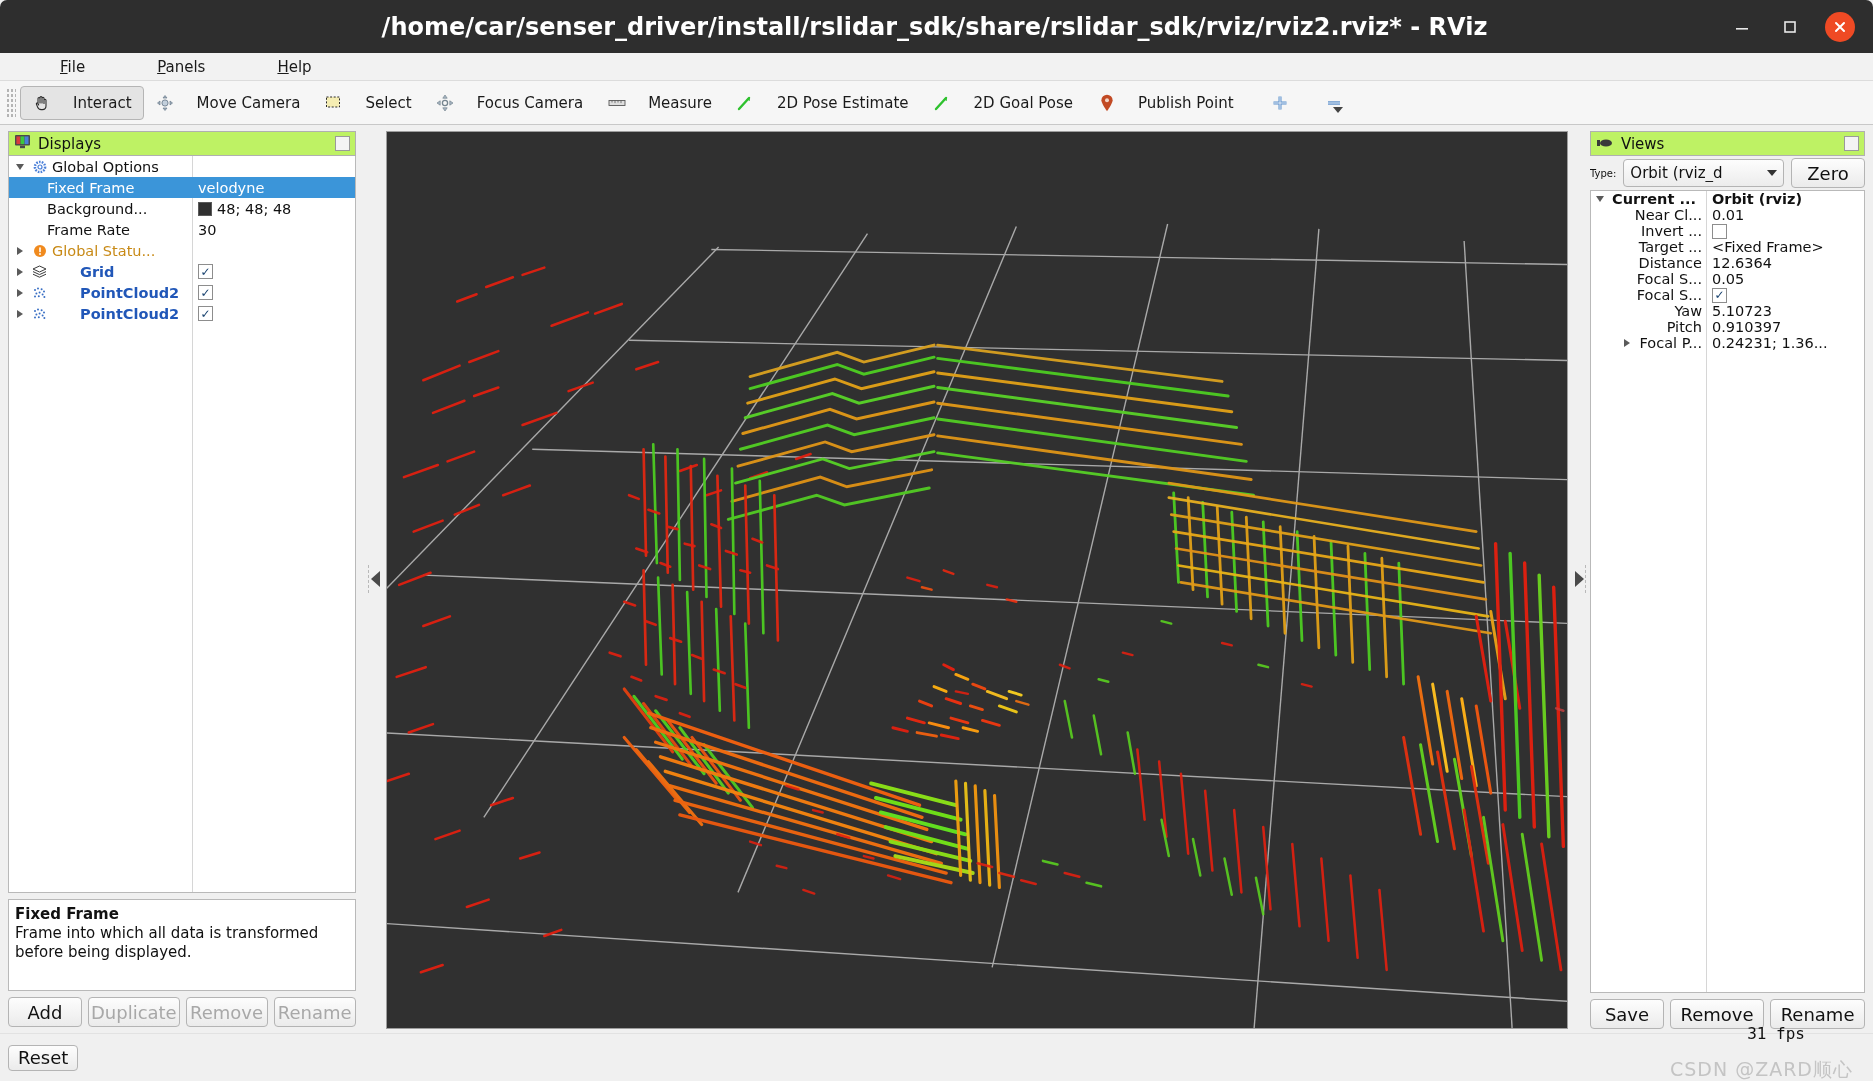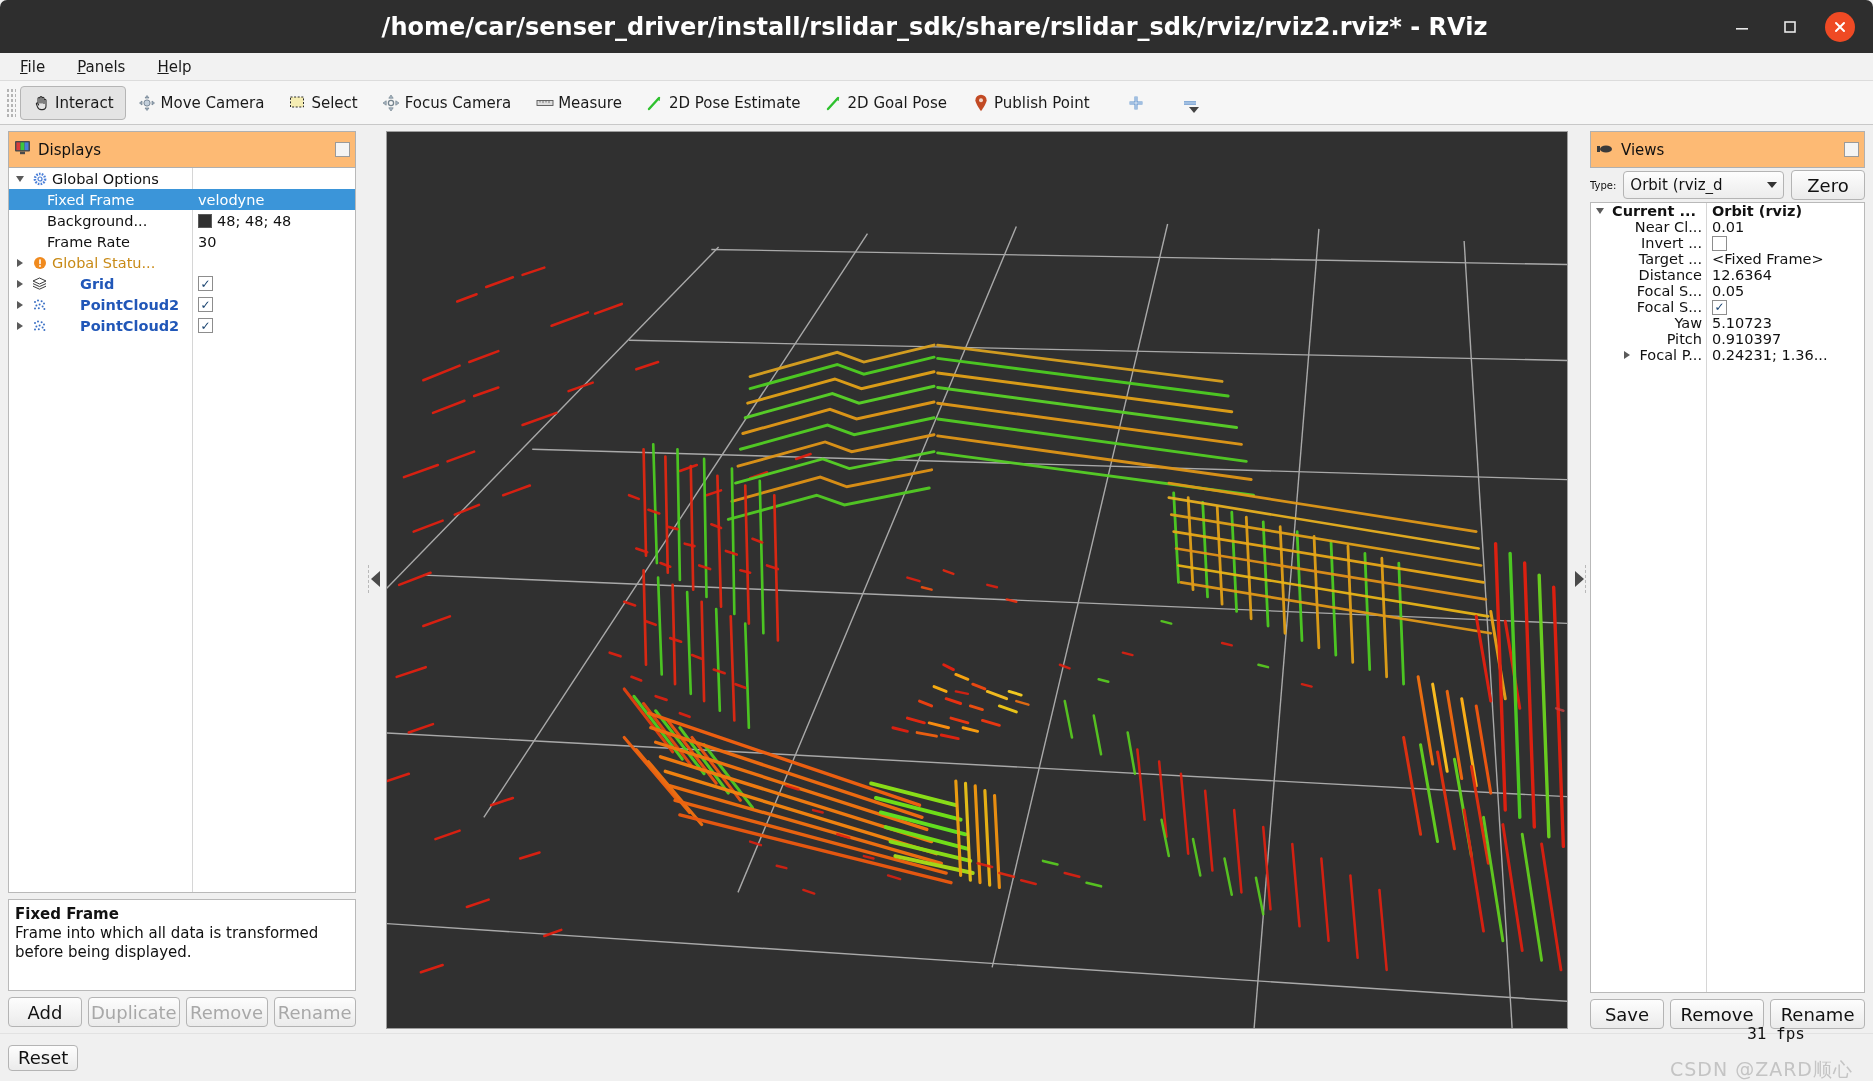--- a/index.html
+++ b/index.html
@@ -55,41 +55,42 @@
     border-bottom: 1px solid #dcdcdc;
     display: flex; align-items: center;
     padding-left: 14px;
     gap: 20px;
     flex: 0 0 auto;
   }
   .menubar .mitem {
     font-size: 15px; color: #1a1a1a;
     padding: 2px 6px;
     cursor: default;
+    margin-left: 40px;
   }
   .menubar .mitem u { text-decoration: underline; }
 
   
   .toolbar {
     height: 44px;
     background: #f6f6f6;
     border-bottom: 1px solid #c8c8c8;
     display: flex; align-items: center;
     padding-left: 6px;
     flex: 0 0 auto;
   }
   .tb-grip {
     width: 10px; height: 30px;
     background-image: radial-gradient(#b4b4b4 1px, transparent 1px);
     background-size: 4px 5px;
     margin-right: 4px;
   }
   .tbtn {
     height: 34px;
-    display: flex; align-items: center; gap: 4px;
+    display: flex; align-items: center; gap: 22px;
     padding: 0 11px;
     font-size: 15px; color: #1a1a1a;
     border: 1px solid transparent;
     border-radius: 4px;
     cursor: pointer;
     white-space: nowrap;
   }
   .tbtn.checked {
     background: #e4e4e4;
     border: 1px solid #b5b5b5;
@@ -116,22 +117,22 @@
   }
 
   
   .leftpanel {
     width: 364px;
     display: flex; flex-direction: column;
     padding: 6px 8px 4px 8px;
     flex: 0 0 auto;
   }
   .panel-header {
-    height: 37px;
-    background: #fdba74;
+    height: 25px;
+    background: #bef264;
     border: 1px solid #b0b0b0;
     display: flex; align-items: center;
     padding: 0 5px;
     gap: 7px;
     font-size: 15px;
     color: #111;
     flex: 0 0 auto;
   }
   .panel-header .ptitle { flex: 1; }
   .panel-header .float-box {

